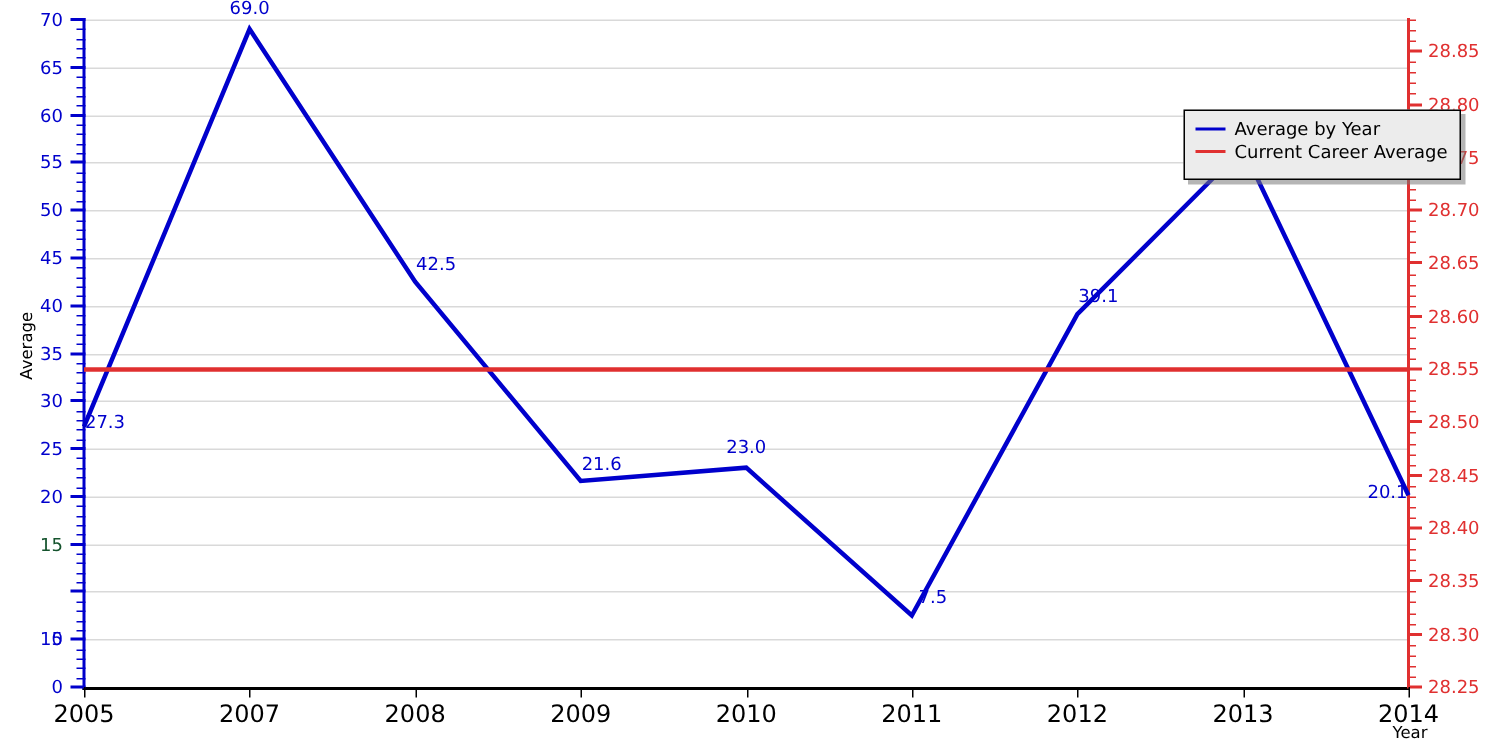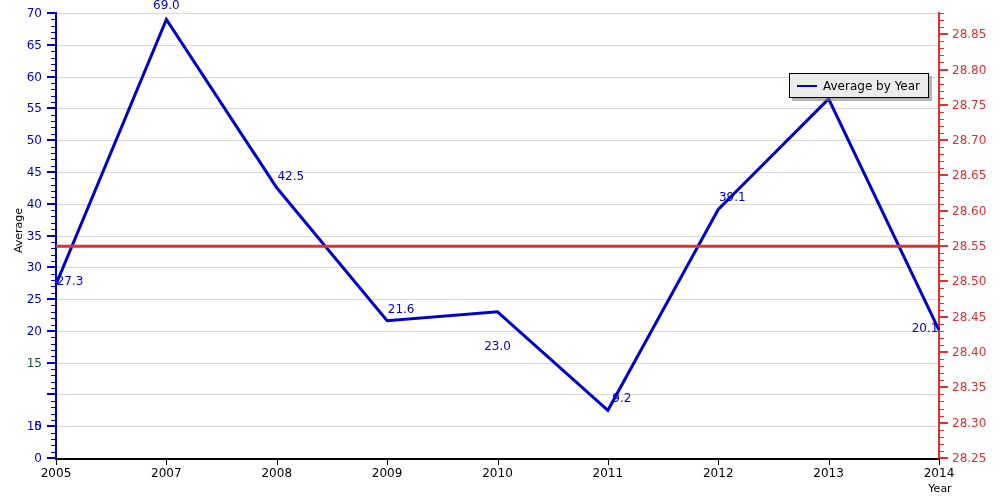--- a/index.html
+++ b/index.html
@@ -19,39 +19,39 @@
   .ytick-l.minor{left:51px;width:6px;height:1px;}
   .ylab-left{position:absolute;color:#0000cc;font-size:12px;text-align:right;
              width:40px;left:2px;transform:translateY(-50%);letter-spacing:0px;}
 
   .ytick-r{position:absolute;left:938px;width:10px;height:2px;background:#e03030;}
   .ytick-r.minor{left:938px;width:6px;height:1px;}
   .ylab-right{position:absolute;color:#e03030;font-size:12px;text-align:right;
               left:952px;transform:translateY(-50%);}
 
   .xtick{position:absolute;top:458px;width:1px;height:7px;background:#000;}
-  .xlab{position:absolute;top:466px;color:#000;font-size:12px;
+  .xlab{position:absolute;top:466px;color:#000;font-size:16px;
         transform:translateX(-50%);white-space:nowrap;}
 
   .axis-title-y{position:absolute;color:#000;font-size:11px;
        left:-22px;top:224px;transform:rotate(-90deg);transform-origin:center;
        width:80px;text-align:center;}
   .axis-title-x{position:absolute;color:#000;font-size:11px;
        left:940px;top:482px;transform:translateX(-50%);white-space:nowrap;}
 
   .series-svg{position:absolute;left:0;top:0;width:1000px;height:500px;
               pointer-events:none;}
 
   .pt-label{position:absolute;color:#0000aa;font-size:12px;
             transform:translate(-50%,-50%);white-space:nowrap;}
 
   .legend-box{position:absolute;left:789px;top:73px;
       background:#ececec;border:1px solid #000;
       box-shadow:3px 3px 0 0 rgba(120,120,120,0.55);
-      padding:4px 8px 4px 7px;}
+      padding:4px 8px 11px 7px;}
   .legend-row{display:flex;align-items:center;height:15px;}
   .legend-swatch{width:20px;height:2px;margin-right:6px;flex:0 0 auto;}
   .legend-text{font-size:12px;color:#000;white-space:nowrap;}
 </style>
 </head>
 <body>
 
 <div id="chart-root">
 
   <div class="plot-frame"></div>
@@ -268,29 +268,33 @@
   <svg class="series-svg">
     <polyline id="series-line" fill="none" stroke-width="3" points="56,284.45 166.375,19.357142857142833 276.75,187.8214285714286 387.125,320.6857142857143 497.5,311.7857142857143 607.875,410.32142857142856 718.25,209.43571428571428 828.625,98.82142857142856 939,330.2214285714286" stroke="#0000cc"></polyline>
     <line id="career-line" stroke-width="3" x1="56" x2="939" y1="246.30714285714285" y2="246.30714285714285" stroke="#e03030"></line>
   </svg>
 
   <div id="point-labels">
       <div class="pt-label" style="left: 70px; top: 281.45px; color: rgb(0, 0, 204);">27.3</div>
       <div class="pt-label" style="left: 166.375px; top: 5.35714px; color: rgb(0, 0, 204);">69.0</div>
       <div class="pt-label" style="left: 290.75px; top: 175.821px; color: rgb(0, 0, 204);">42.5</div>
       <div class="pt-label" style="left: 401.125px; top: 308.686px; color: rgb(0, 0, 204);">21.6</div>
-      <div class="pt-label" style="left: 497.5px; top: 297.786px; color: rgb(0, 0, 204); margin-top: 48px;">23.0</div>
-      <div class="pt-label" style="left: 621.875px; top: 398.321px; color: rgb(0, 0, 204);">9.2</div>
+      <div class="pt-label" style="left: 497.5px; top: 297.786px; color: rgb(0, 0, 204);">23.0</div>
+      <div class="pt-label" style="left: 621.875px; top: 398.321px; color: rgb(0, 0, 204);">7.5</div>
       <div class="pt-label" style="left: 732.25px; top: 197.436px; color: rgb(0, 0, 204);">39.1</div>
       <div class="pt-label" style="left: 925px; top: 328.221px; color: rgb(0, 0, 204);">20.1</div>
     </div>
 
   <div class="axis-title-y">Average</div>
   <div class="axis-title-x">Year</div>
 
   <div class="legend-box">
     <div class="legend-row">
       <span class="legend-swatch" style="background: rgb(0, 0, 204);"></span>
       <span class="legend-text">Average by Year</span>
     </div>
+    <div class="legend-row">
+      <span class="legend-swatch" style="background: rgb(224, 48, 48);"></span>
+      <span class="legend-text">Current Career Average</span>
+    </div>
   </div>
 
 </div>
 
 </body></html>

